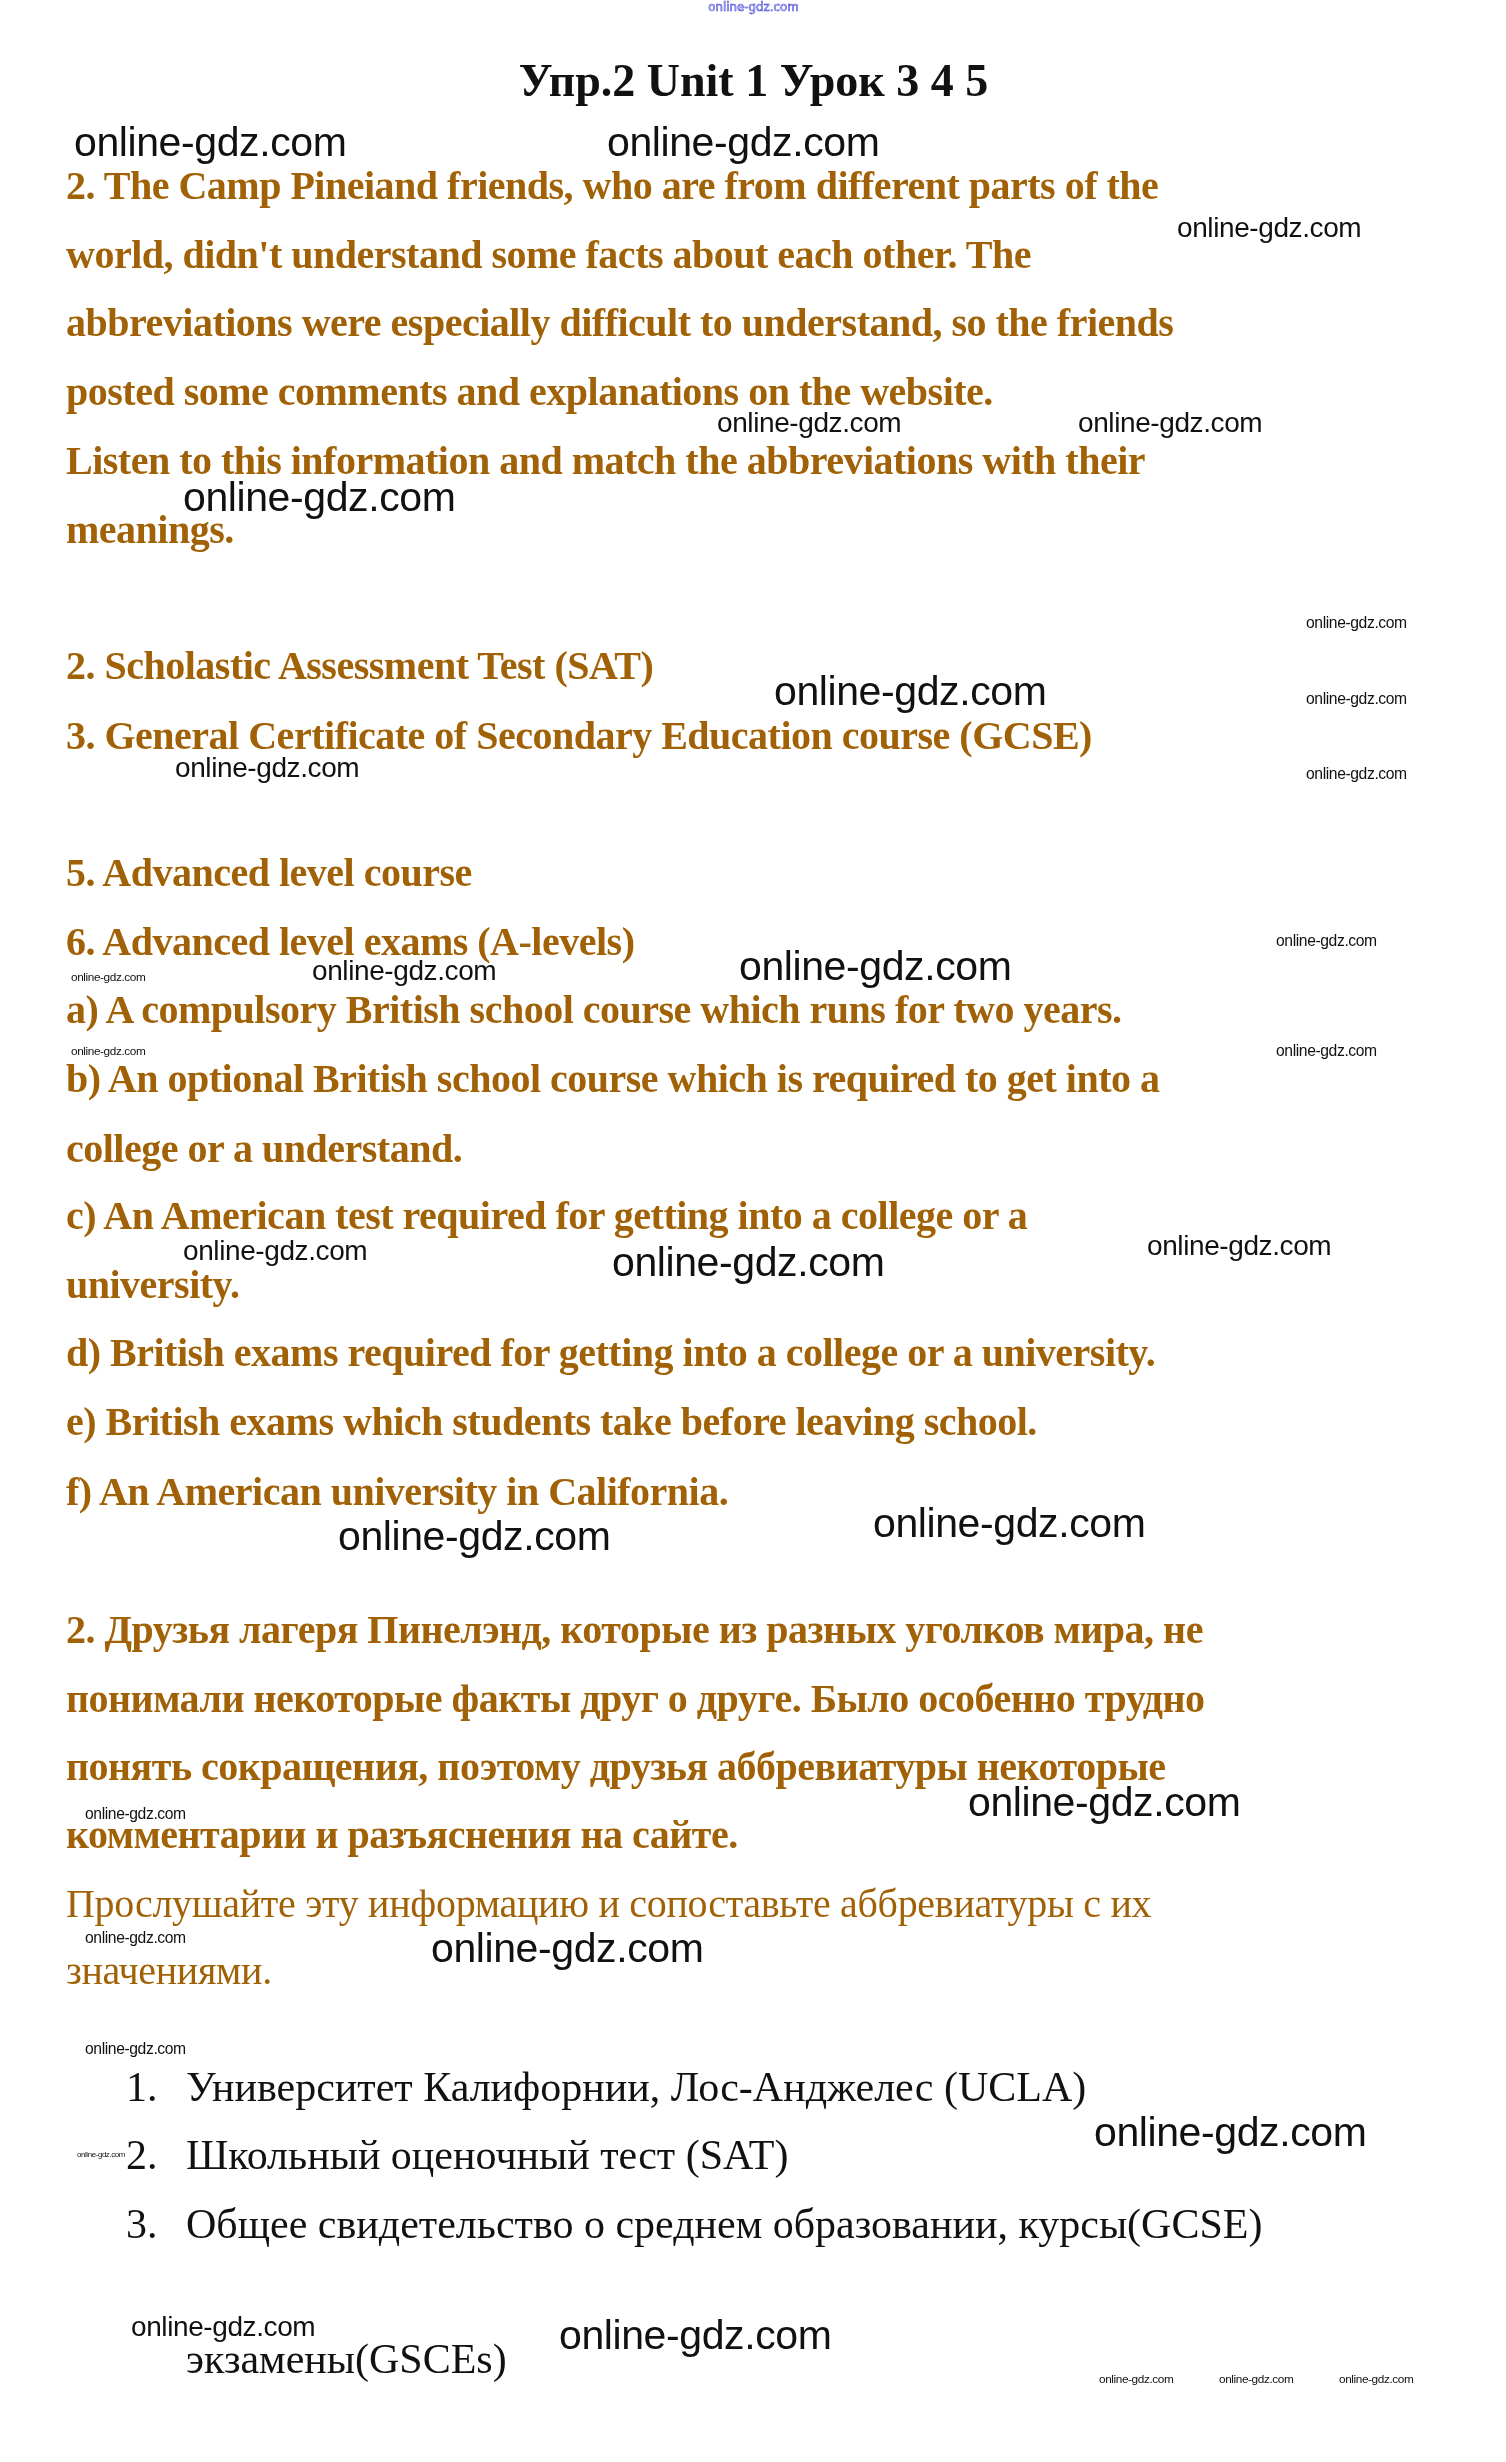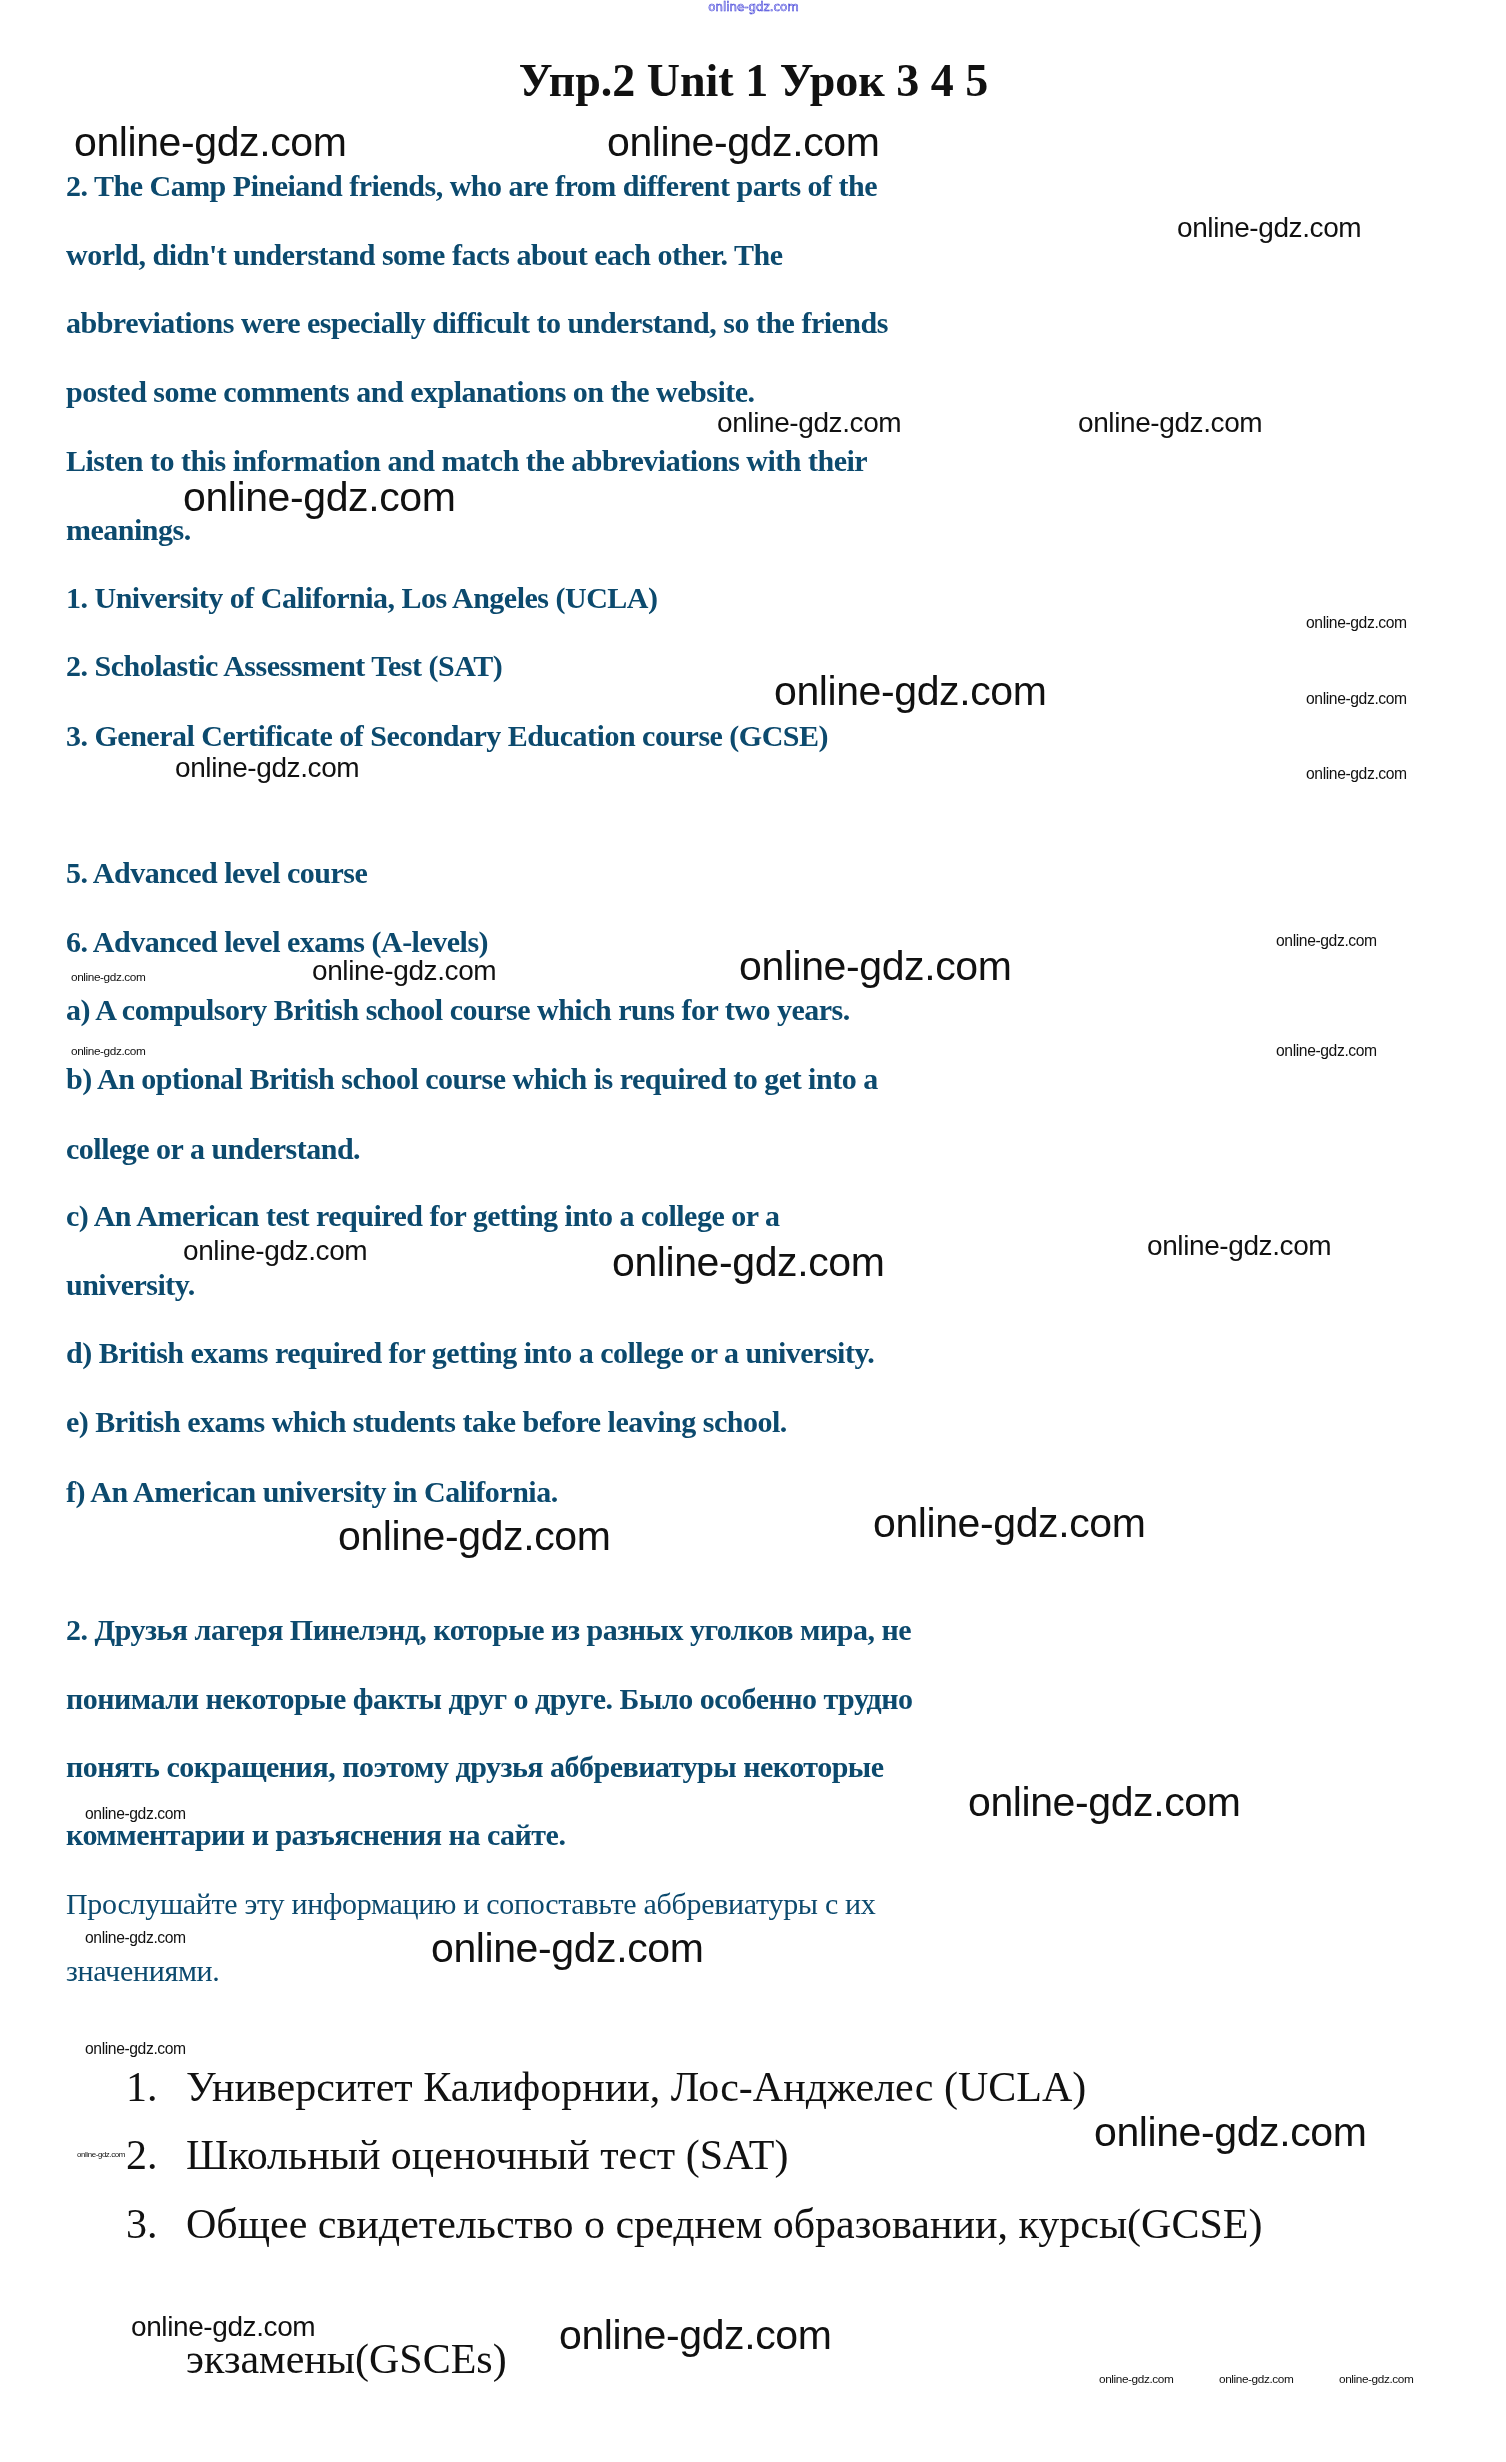--- a/index.html
+++ b/index.html
@@ -1,21 +1,21 @@
 <!DOCTYPE html>
 <html style="font-size:12.6px"><head>
 <meta charset="utf-8">
 <style>
   html, body { margin:0; padding:0; background:#ffffff; }
   body { width:1507px; height:2462px; position:relative; overflow:hidden; }
   .page { position:absolute; left:0; top:0; width:1507px; height:2281px; background:#fff; }
   .line {
     position:absolute; left:66px; white-space:nowrap;
-    font-family:"Liberation Serif", serif; color:#0c4a6e;
-    font-size:30px; line-height:47px; transform:translateY(-23.6px);
+    font-family:"Liberation Serif", serif; color:#a16207;
+    font-size:40px; line-height:47px; transform:translateY(-23.6px);
     font-weight:bold; letter-spacing:-0.5px;
   }
   .line.regular { font-weight:normal; letter-spacing:-0.3px; }
   .title {
     position:absolute; left:0; width:1507px; top:55px; text-align:center;
     font-family:"Liberation Serif", serif; font-weight:bold; font-size:46px; line-height:52px; color:#111;
   }
   .topmark {
     position:absolute; left:0; width:1507px; top:0; text-align:center;
     font-family:"DejaVu Sans", sans-serif; font-size:11.8px; line-height:14px;
@@ -46,21 +46,20 @@
   <div class="topmark">online-gdz.com</div>
   <div class="title">Упр.2 Unit 1 Урок 3 4 5</div>
 
   <div class="line" style="top:186px">2. The Camp Pineiand friends, who are from different parts of the</div>
   <div class="line" style="top:255px">world, didn't understand some facts about each other. The</div>
   <div class="line" style="top:323px">abbreviations were especially difficult to understand, so the friends</div>
   <div class="line" style="top:392px">posted some comments and explanations on the website.</div>
   <div class="line" style="top:461px">Listen to this information and match the abbreviations with their</div>
   <div class="line" style="top:530px">meanings.</div>
 
-  <div class="line" style="top:598px">1. University of California, Los Angeles (UCLA)</div>
   <div class="line" style="top:666px">2. Scholastic Assessment Test (SAT)</div>
   <div class="line" style="top:736px">3. General Certificate of Secondary Education course (GCSE)</div>
   <div class="line" style="top:873px">5. Advanced level course</div>
   <div class="line" style="top:942px">6. Advanced level exams (A-levels)</div>
 
   <div class="line" style="top:1010px">a) A compulsory British school course which runs for two years.</div>
   <div class="line" style="top:1079px">b) An optional British school course which is required to get into a</div>
   <div class="line" style="top:1149px">college or a understand.</div>
   <div class="line" style="top:1216px">c) An American test required for getting into a college or a</div>
   <div class="line" style="top:1285px">university.</div>

